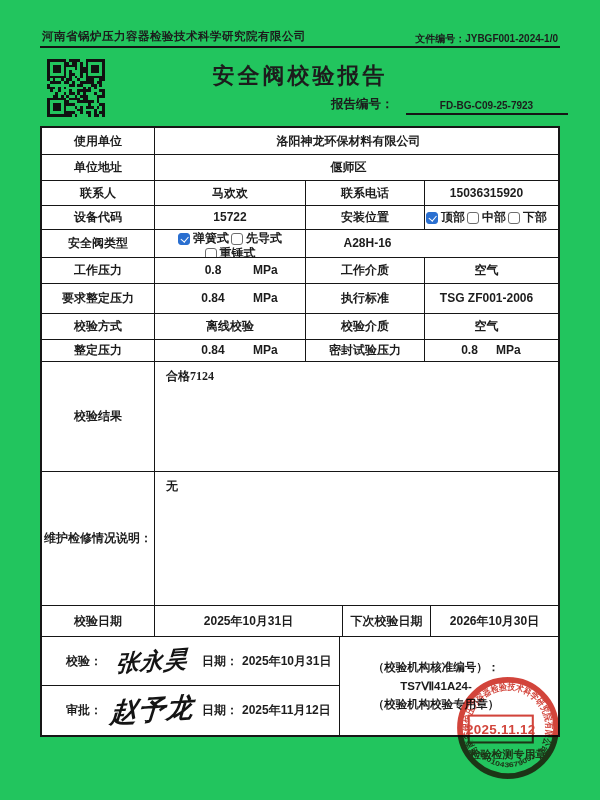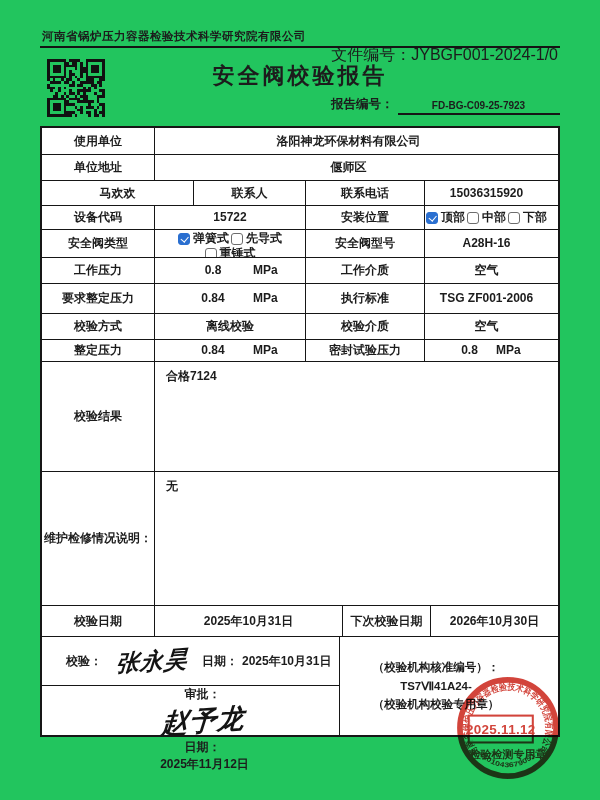--- a/index.html
+++ b/index.html
@@ -2,63 +2,63 @@
 <html><head>
 <meta charset="utf-8">
 <style>
   * { margin:0; padding:0; box-sizing:border-box; }
   html,body { background:#ffffff; }
   body { width:600px; height:800px; font-family:"Liberation Sans", sans-serif; color:#1c1c1c; position:relative; overflow:hidden; }
   .doc { position:absolute; inset:0; background:#22c55e; }
 
   
   .hdr-company { position:absolute; left:42px; top:29px; font-size:11.5px; font-weight:700; letter-spacing:0.5px; }
-  .hdr-docno { position:absolute; right:42px; top:45px; font-size:16px; font-weight:400; }
+  .hdr-docno { position:absolute; right:42px; top:32px; font-size:10px; font-weight:700; }
   .hdr-rule { position:absolute; left:40px; right:40px; top:46px; height:2px; background:#141414; }
 
   
   .qr { position:absolute; left:47px; top:59px; width:58px; height:58px; }
 
   
   .title { position:absolute; left:0; right:0; top:61px; text-align:center; font-size:22px; font-weight:700; letter-spacing:3px; }
 
   
-  .report { position:absolute; left:331px; top:96px; display:flex; align-items:flex-end; }
+  .report { position:absolute; left:331px; top:96px; display:flex; align-items:flex-end;gap:8px; }
   .report .lbl { font-size:12.5px; font-weight:700; margin-right:4px; padding-bottom:2px; }
   .report .val { width:162px; border-bottom:2px solid #161616; text-align:center; font-size:10px; font-weight:700; padding-bottom:2px; }
 
   
   .tbl { position:absolute; left:40px; top:126px; width:520px; border:2px solid #161616; background:#fff; }
   .row { display:flex; width:100%; border-top:1.5px solid #161616; }
   .row:first-child { border-top:none; }
   .c { border-left:1.5px solid #161616; display:flex; align-items:center; justify-content:center;
        font-size:12px; font-weight:700; text-align:center; line-height:1.25; overflow:hidden; }
   .c:first-child { border-left:none; }
   .w1 { width:112px; } .w2 { width:151px; } .w3 { width:119px; } .w4 { width:124px; }
   .d1 { width:112px; } .d2 { width:188px; } .d3 { width:88px; } .d4 { width:128px; }
-  .span3 { width:388px; }
+  .span3 { width:388px;font-family:Liberation Serif, serif; }
   .free { align-items:flex-start; justify-content:flex-start; padding:7px 11px; text-align:left; }
   .pcell { padding:0; }
   .pv { flex:1; text-align:center; padding-left:18px; }
   .pu { width:52px; text-align:left; }
   .small-label { font-size:12px; }
 
   
   .opt { display:inline-flex; align-items:center; margin:0 1px; white-space:nowrap; }
   .cb { width:12px; height:12px; border:1.6px solid #6d6d6d; border-radius:3px; background:#fff; display:inline-block; margin-right:3px; position:relative; flex:none; }
   .cb.checked { background:#2a6fd0; border-color:#2a6fd0; }
   .cb.checked::after { content:""; position:absolute; left:2px; top:2.5px; width:6px; height:3.5px;
        border-left:1.8px solid #fff; border-bottom:1.8px solid #fff; transform:rotate(-50deg); }
 
   
   .sigblock { height:99px; }
   .sigleft { width:297px; display:flex; flex-direction:column; }
   .sigrow { display:flex; align-items:center; padding-left:24px; font-size:12px; font-weight:700; }
   .sigrow.top { height:49px; border-bottom:1.5px solid #161616; }
-  .sigrow.bot { height:48.5px;flex-direction:column; }
+  .sigrow.bot { height:48.5px; }
   .sig { font-family:"DejaVu Serif", serif; font-style:italic; font-weight:700; font-size:23px;
          transform:rotate(-4deg) skewX(-8deg); display:inline-block; width:100px; text-align:center;
          letter-spacing:1px; color:#141414; }
   .sigdate { margin-left:4px; }
   .orgcell { width:193px; flex-direction:column; font-size:11.5px; font-weight:700; line-height:1.6; justify-content:center; }
 
   
   .stamp { position:absolute; left:446px; top:666px; width:124px; height:124px; mix-blend-mode:multiply; opacity:0.93; }
 </style>
 </head>
@@ -328,22 +328,22 @@
       <div class="c w1">使用单位</div>
       <div class="c span3">洛阳神龙环保材料有限公司</div>
     </div>
 
     <div class="row" style="height:26px">
       <div class="c w1">单位地址</div>
       <div class="c span3">偃师区</div>
     </div>
 
     <div class="row" style="height:25px">
+      <div class="c w1">联系人</div>
       <div class="c w2">马欢欢</div>
-      <div class="c w1">联系人</div>
       <div class="c w3">联系电话</div>
       <div class="c w4">15036315920</div>
     </div>
 
     <div class="row" style="height:24px">
       <div class="c w1">设备代码</div>
       <div class="c w2">15722</div>
       <div class="c w3">安装位置</div>
       <div class="c w4">
         <span class="opt">
@@ -370,21 +370,20 @@
           </span>
         <span class="opt">
             <span class="cb"></span>
             <span>先导式</span>
           </span>
         <span class="opt">
             <span class="cb"></span>
             <span>重锤式</span>
           </span>
       </div>
-      <div class="c w3">安全阀型号</div>
       <div class="c w4">A28H-16</div>
     </div>
 
     <div class="row" style="height:26px">
       <div class="c w1">工作压力</div>
       <div class="c w2 pcell">
           <span class="pv">0.8</span>
           <span class="pu">MPa</span>
         </div>
       <div class="c w3">工作介质</div>

